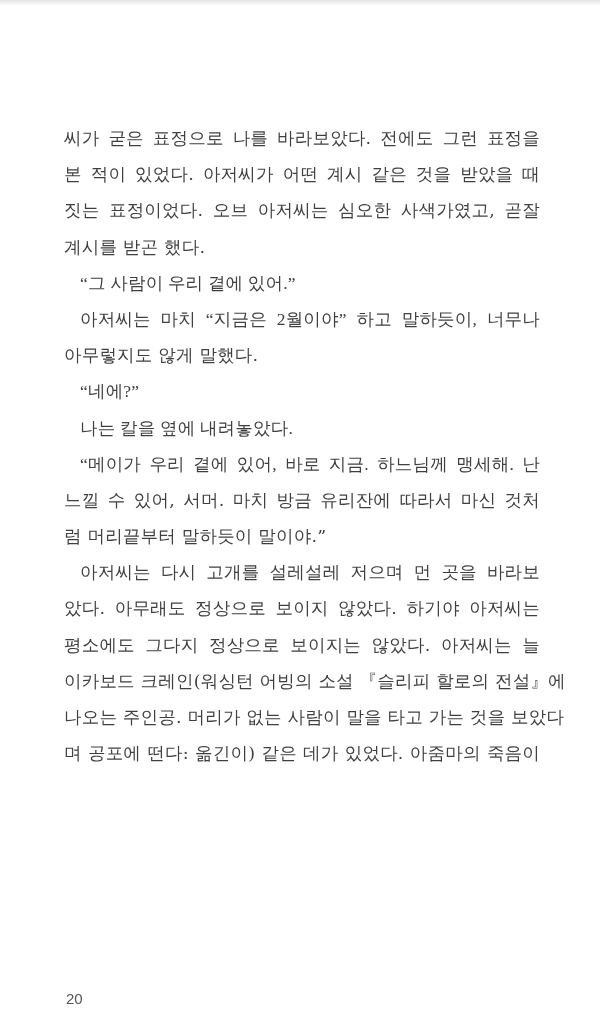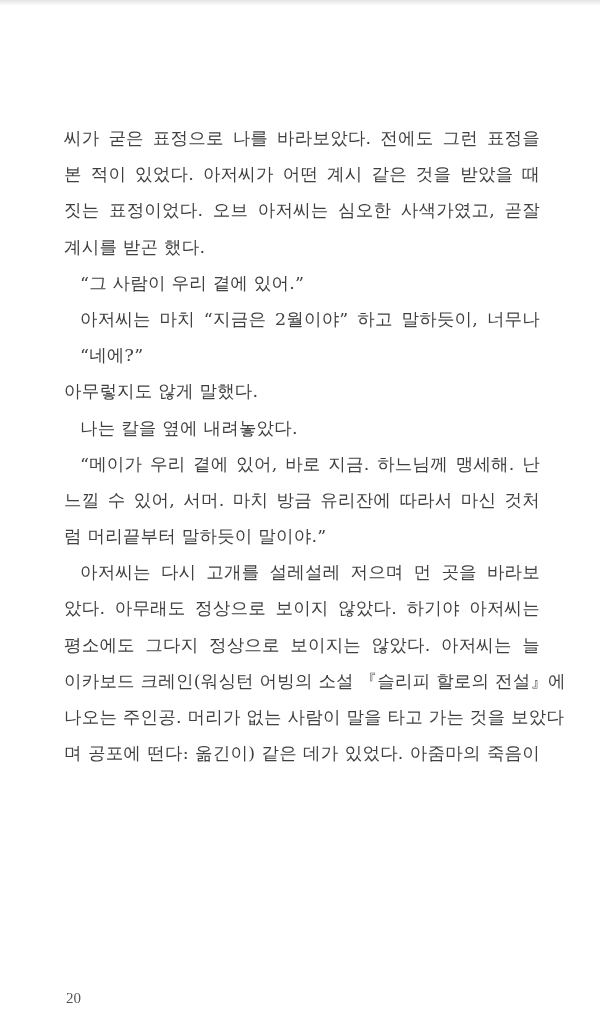--- a/index.html
+++ b/index.html
@@ -36,44 +36,45 @@
       text-align: justify;
       text-align-last: justify;
       overflow: visible;
     }
     .line.last {
       text-align: right;
       text-align-last: left;
     }
     .line.indent {
       padding-left: 16px;
+      font-family: Liberation Serif, serif;
     }
     .page-number {
       position: absolute;
       left: 66px;
       top: 990px;
       font-size: 15px;
       color: #555555;
-      font-family: Liberation Serif, serif;
+      font-family: Liberation Sans, sans-serif;
     }
   </style>
 </head>
 <body>
 
 <div class="top-edge"></div>
 
 <div class="page-body">
   <div class="line">씨가 굳은 표정으로 나를 바라보았다. 전에도 그런 표정을</div>
   <div class="line">본 적이 있었다. 아저씨가 어떤 계시 같은 것을 받았을 때</div>
   <div class="line">짓는 표정이었다. 오브 아저씨는 심오한 사색가였고, 곧잘</div>
   <div class="line last">계시를 받곤 했다.</div>
   <div class="line indent last">“그 사람이 우리 곁에 있어.”</div>
   <div class="line indent">아저씨는 마치 “지금은 2월이야” 하고 말하듯이, 너무나</div>
+  <div class="line last">아무렇지도 않게 말했다.</div>
   <div class="line indent last">“네에?”</div>
-  <div class="line last">아무렇지도 않게 말했다.</div>
   <div class="line indent last">나는 칼을 옆에 내려놓았다.</div>
   <div class="line indent">“메이가 우리 곁에 있어, 바로 지금. 하느님께 맹세해. 난</div>
   <div class="line">느낄 수 있어, 서머. 마치 방금 유리잔에 따라서 마신 것처</div>
   <div class="line last">럼 머리끝부터 말하듯이 말이야.”</div>
   <div class="line indent">아저씨는 다시 고개를 설레설레 저으며 먼 곳을 바라보</div>
   <div class="line">았다. 아무래도 정상으로 보이지 않았다. 하기야 아저씨는</div>
   <div class="line">평소에도 그다지 정상으로 보이지는 않았다. 아저씨는 늘</div>
   <div class="line">이카보드 크레인(워싱턴 어빙의 소설 『슬리피 할로의 전설』에</div>
   <div class="line">나오는 주인공. 머리가 없는 사람이 말을 타고 가는 것을 보았다</div>
   <div class="line">며 공포에 떤다: 옮긴이) 같은 데가 있었다. 아줌마의 죽음이</div>

